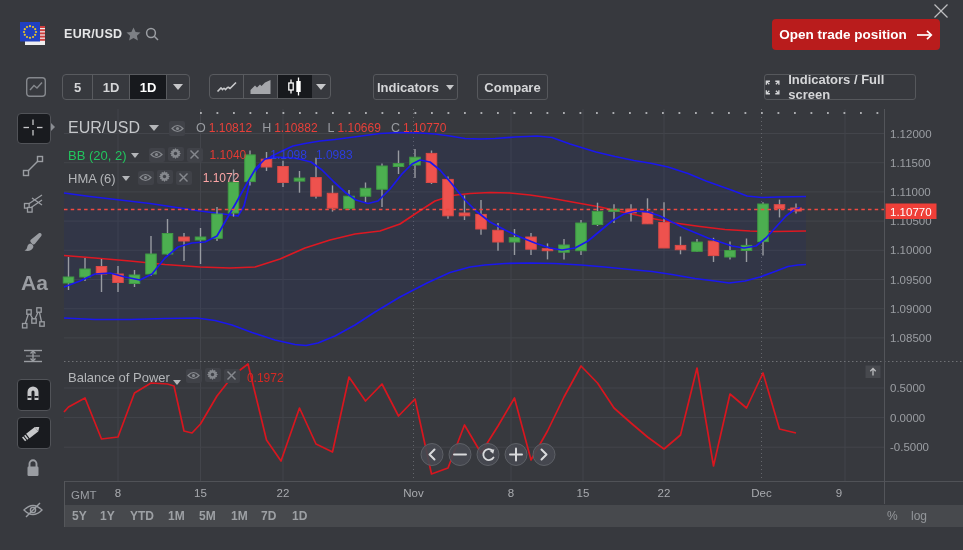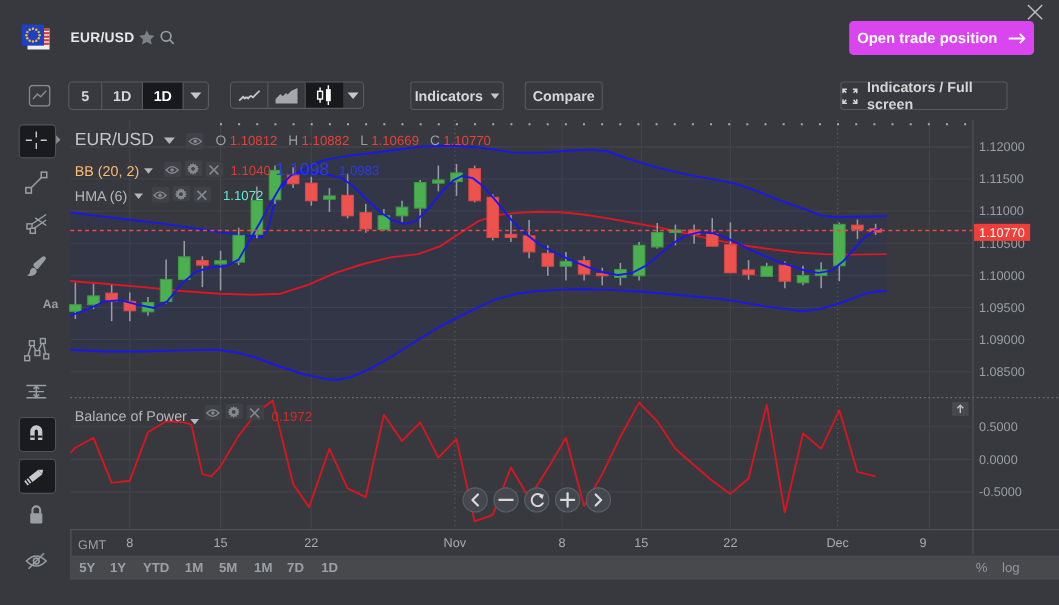--- a/index.html
+++ b/index.html
@@ -197,21 +197,21 @@
 </div>
 <div class="abs" style="left:64px;top:27px;font-size:12.5px;font-weight:bold;color:#e6e7e8;letter-spacing:0.3px">EUR/USD</div>
 <svg class="abs" style="left:126px;top:27px" width="15" height="14" viewBox="0 0 15 14">
     <path d="M7.5 0.5 L9.6 4.9 L14.5 5.5 L10.9 8.8 L11.9 13.5 L7.5 11.1 L3.1 13.5 L4.1 8.8 L0.5 5.5 L5.4 4.9 Z" fill="#7d8085"></path>
   </svg>
 <svg class="abs" style="left:145px;top:27px" width="14" height="14" viewBox="0 0 14 14">
     <circle cx="6" cy="6" r="4.4" stroke="#9b9ea3" stroke-width="1.5" fill="none"></circle>
     <line x1="9.3" y1="9.3" x2="13" y2="13" stroke="#9b9ea3" stroke-width="1.5"></line>
   </svg>
 
-<div class="abs" style="left:772px;top:19px;width:168px;height:31px;background:#d946ef;border-radius:4px;display:flex;align-items:center;justify-content:center">
+<div class="abs" style="left:772px;top:19px;width:168px;height:31px;background:#b91c1c;border-radius:4px;display:flex;align-items:center;justify-content:center">
  <span style="color:#fff;font-size:13.5px;font-weight:bold">Open trade position</span>
  <svg width="17" height="12" viewBox="0 0 17 12" style="margin-left:9px">
       <line x1="1" y1="6" x2="15" y2="6" stroke="#fff" stroke-width="1.7"></line>
       <path d="M11 1.8 L15.3 6 L11 10.2" stroke="#fff" stroke-width="1.7" fill="none"></path>
     </svg>
 </div>
 <svg class="abs" style="left:933px;top:3px" width="16" height="16" viewBox="0 0 16 16">
     <g stroke="#bdbec0" stroke-width="1.3">
       <line x1="1.5" y1="1.5" x2="14.5" y2="14.5"></line>
       <line x1="14.5" y1="1.5" x2="1.5" y2="14.5"></line>
@@ -298,21 +298,21 @@
     <g stroke="#9a9da2" stroke-width="1.3" fill="none">
       <path d="M22 4 L7 14 M22 9 L9 18 M12 7 L22 14"></path>
       <rect x="4.5" y="12.5" width="4.6" height="4.6" fill="#37393e"></rect>
       <rect x="7.5" y="16.5" width="4.6" height="4.6" fill="#37393e"></rect>
     </g>
   </svg>
 <svg style="position:absolute;left:20px;top:229px" width="26" height="26" viewBox="0 0 26 26">
     <path d="M18.5 4.5 c2 -1.5 4 0.5 2.8 2.6 l-6.5 8 c-0.6 0.8 -2 0.6 -2.8 -0.4 l-1.2 -1.4 c-0.8 -1 -0.6 -2.2 0.3 -2.9 z" fill="#9a9da2"></path>
     <path d="M10.5 14.5 c-2.5 0.5 -3 2 -3.3 3.8 c-0.3 1.6 -1 2.4 -2.7 3.2 c3.6 1 7.8 0.2 8.8 -3.2 c0.4 -1.5 -0.4 -3 -2.8 -3.8 z" fill="#9a9da2"></path>
   </svg>
-<div style="position:absolute;left:33px;top:271px;width:26px;text-align:center;font-size:11px;font-weight:bold;color:#9a9da2">Aa</div>
+<div style="position:absolute;left:21px;top:271px;width:26px;text-align:center;font-size:21px;font-weight:bold;color:#9a9da2">Aa</div>
 <svg style="position:absolute;left:20px;top:305px" width="26" height="26" viewBox="0 0 26 26">
     <g stroke="#9a9da2" stroke-width="1.3" fill="none">
       <path d="M4.5 21 L9 7 L14 16 L19 5 L22 19"></path>
       <rect x="2.5" y="18.5" width="4.4" height="4.4" fill="#37393e"></rect>
       <rect x="6.8" y="4.8" width="4.4" height="4.4" fill="#37393e"></rect>
       <rect x="11.8" y="13.8" width="4.4" height="4.4" fill="#37393e"></rect>
       <rect x="16.8" y="2.8" width="4.4" height="4.4" fill="#37393e"></rect>
       <rect x="19.8" y="16.8" width="4.4" height="4.4" fill="#37393e"></rect>
     </g>
   </svg>
@@ -364,21 +364,21 @@
  <span style="font-size:12.5px;color:#9a9da2;margin-left:11px">O</span>
     <span style="font-size:12px;color:#e8403a;margin-left:3px">1.10812</span>
  <span style="font-size:12.5px;color:#9a9da2;margin-left:10px">H</span>
     <span style="font-size:12px;color:#e8403a;margin-left:3px">1.10882</span>
  <span style="font-size:12.5px;color:#9a9da2;margin-left:10px">L</span>
     <span style="font-size:12px;color:#e8403a;margin-left:3px">1.10669</span>
  <span style="font-size:12.5px;color:#9a9da2;margin-left:10px">C</span>
     <span style="font-size:12px;color:#e8403a;margin-left:3px">1.10770</span>
 </div>
 <div class="abs" style="left:68px;top:146px;display:flex;align-items:center;white-space:nowrap">
- <span style="font-size:13px;color:#fdba74">BB (20, 2)</span>
+ <span style="font-size:13px;color:#22c55e">BB (20, 2)</span>
  <span style="display:inline-block;width:0;height:0;border-left:4.5px solid transparent;border-right:4.5px solid transparent;border-top:5.5px solid #b4b6b9;margin-left:4px"></span>
  <span style="margin-left:10px"><span style="display:inline-flex;align-items:center;justify-content:center;width:16px;height:14px;background:#404248;border-radius:2px;margin-right:3px">
         <svg width="13" height="11" viewBox="0 0 13 11">
           <path d="M1 5.5 q5.5 -6 11 0 q-5.5 6 -11 0 Z" stroke="#85888d" stroke-width="1.2" fill="none"></path>
           <circle cx="6.5" cy="5.5" r="1.6" fill="#85888d"></circle>
         </svg>
       </span><span style="display:inline-flex;align-items:center;justify-content:center;width:16px;height:14px;background:#404248;border-radius:2px;margin-right:3px">
         <svg width="13" height="13" viewBox="0 0 13 13">
           <g fill="#85888d">
             <path d="M6.5 1 L7.4 2.6 L9.2 2 L9.4 3.8 L11.2 3.9 L10.5 5.6 L12 6.5 L10.5 7.4 L11.2 9.1 L9.4 9.2 L9.2 11 L7.4 10.4 L6.5 12 L5.6 10.4 L3.8 11 L3.6 9.2 L1.8 9.1 L2.5 7.4 L1 6.5 L2.5 5.6 L1.8 3.9 L3.6 3.8 L3.8 2 L5.6 2.6 Z"></path>
@@ -387,21 +387,21 @@
         </svg>
       </span><span style="display:inline-flex;align-items:center;justify-content:center;width:16px;height:14px;background:#404248;border-radius:2px;margin-right:3px">
         <svg width="11" height="11" viewBox="0 0 11 11">
           <g stroke="#85888d" stroke-width="1.4">
             <line x1="1.5" y1="1.5" x2="9.5" y2="9.5"></line>
             <line x1="9.5" y1="1.5" x2="1.5" y2="9.5"></line>
           </g>
         </svg>
       </span></span>
  <span style="font-size:12px;color:#e23a33;margin-left:4px">1.1040</span>
- <span style="font-size:16px;color:#2c3de0;margin-left:4px">1.1098</span>
+ <span style="font-size:12px;color:#2c3de0;margin-left:24px">1.1098</span>
  <span style="font-size:12px;color:#2c3de0;margin-left:9px">1.0983</span>
 </div>
 <div class="abs" style="left:68px;top:169px;display:flex;align-items:center;white-space:nowrap">
  <span style="font-size:13px;color:#b4b6b9">HMA (6)</span>
  <span style="display:inline-block;width:0;height:0;border-left:4.5px solid transparent;border-right:4.5px solid transparent;border-top:5.5px solid #b4b6b9;margin-left:6px"></span>
  <span style="margin-left:8px"><span style="display:inline-flex;align-items:center;justify-content:center;width:16px;height:14px;background:#404248;border-radius:2px;margin-right:3px">
         <svg width="13" height="11" viewBox="0 0 13 11">
           <path d="M1 5.5 q5.5 -6 11 0 q-5.5 6 -11 0 Z" stroke="#85888d" stroke-width="1.2" fill="none"></path>
           <circle cx="6.5" cy="5.5" r="1.6" fill="#85888d"></circle>
         </svg>
@@ -413,21 +413,21 @@
           <circle cx="6.5" cy="6.5" r="1.7" fill="#404248"></circle>
         </svg>
       </span><span style="display:inline-flex;align-items:center;justify-content:center;width:16px;height:14px;background:#404248;border-radius:2px;margin-right:3px">
         <svg width="11" height="11" viewBox="0 0 11 11">
           <g stroke="#85888d" stroke-width="1.4">
             <line x1="1.5" y1="1.5" x2="9.5" y2="9.5"></line>
             <line x1="9.5" y1="1.5" x2="1.5" y2="9.5"></line>
           </g>
         </svg>
       </span></span>
- <span style="font-size:12px;color:#5eead4;margin-left:8px">1.1072</span>
+ <span style="font-size:12px;color:#fca5a5;margin-left:8px">1.1072</span>
 </div>
 <div class="abs" style="left:68px;top:367px;display:flex;align-items:flex-end;white-space:nowrap">
  <span style="font-size:13px;color:#b4b6b9">Balance of Power</span>
  <span style="display:inline-block;width:0;height:0;border-left:4.5px solid transparent;border-right:4.5px solid transparent;border-top:5.5px solid #b4b6b9;margin-left:3px"></span>
  <span style="margin-left:5px"><span style="display:inline-flex;align-items:center;justify-content:center;width:16px;height:14px;background:#404248;border-radius:2px;margin-right:3px">
         <svg width="13" height="11" viewBox="0 0 13 11">
           <path d="M1 5.5 q5.5 -6 11 0 q-5.5 6 -11 0 Z" stroke="#85888d" stroke-width="1.2" fill="none"></path>
           <circle cx="6.5" cy="5.5" r="1.6" fill="#85888d"></circle>
         </svg>
       </span><span style="display:inline-flex;align-items:center;justify-content:center;width:16px;height:14px;background:#404248;border-radius:2px;margin-right:3px">

